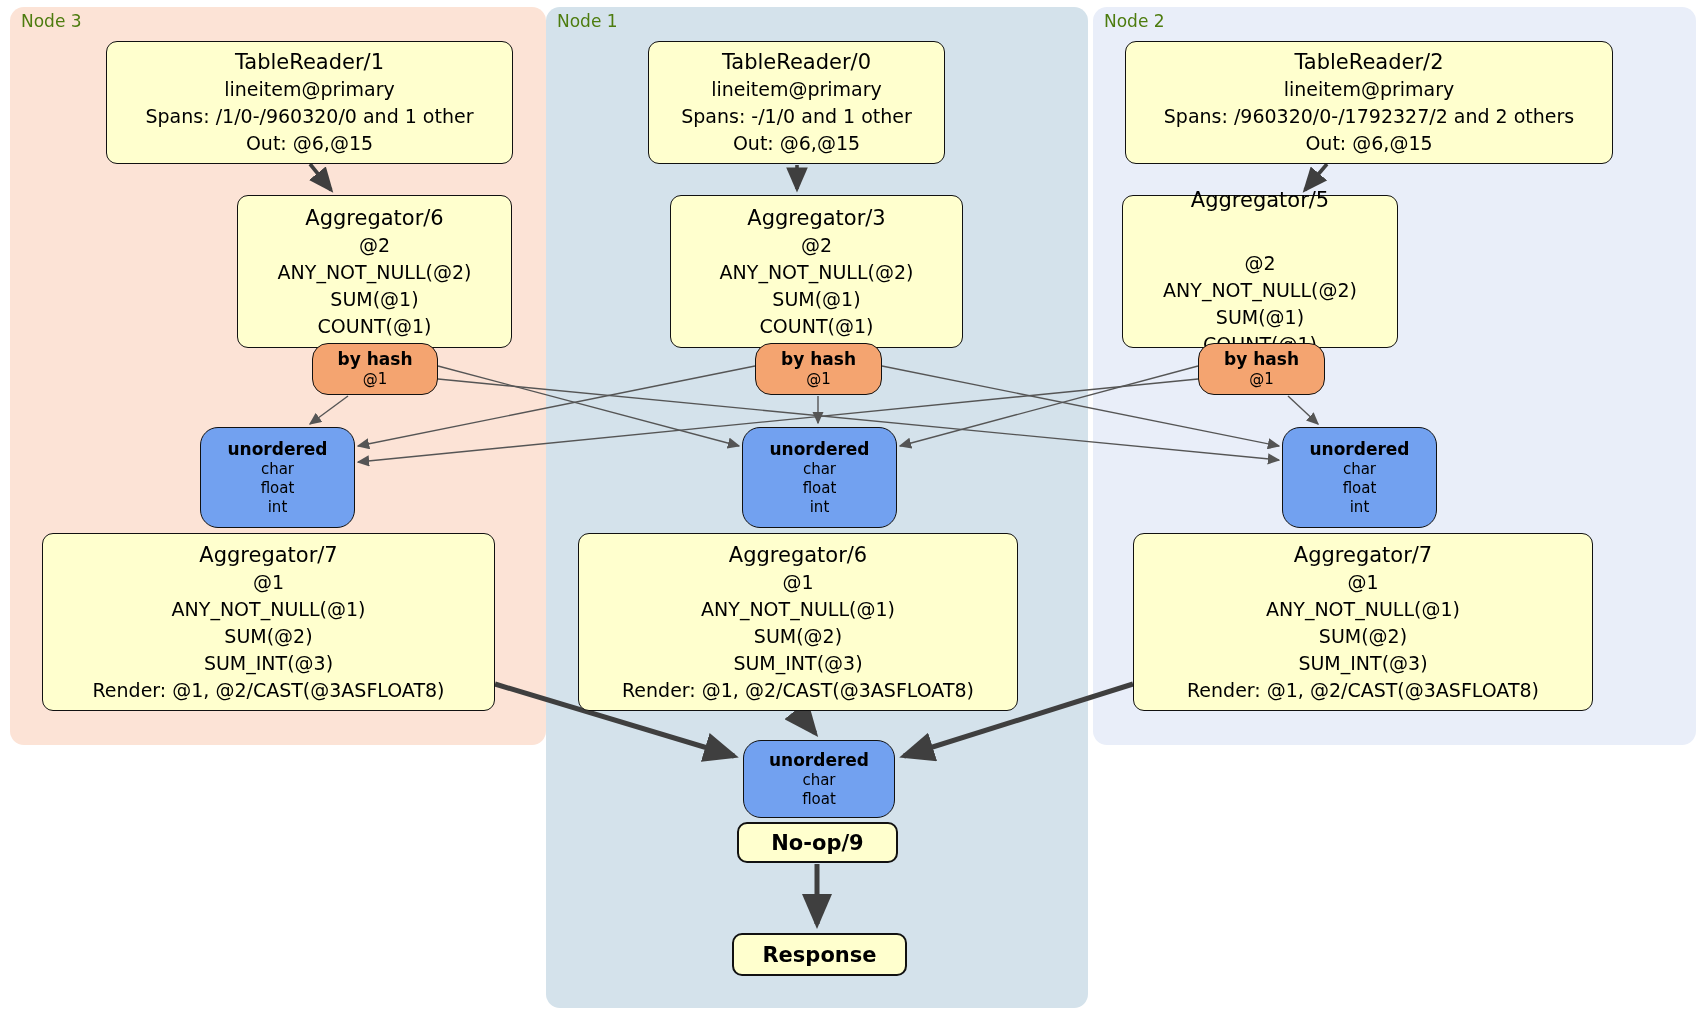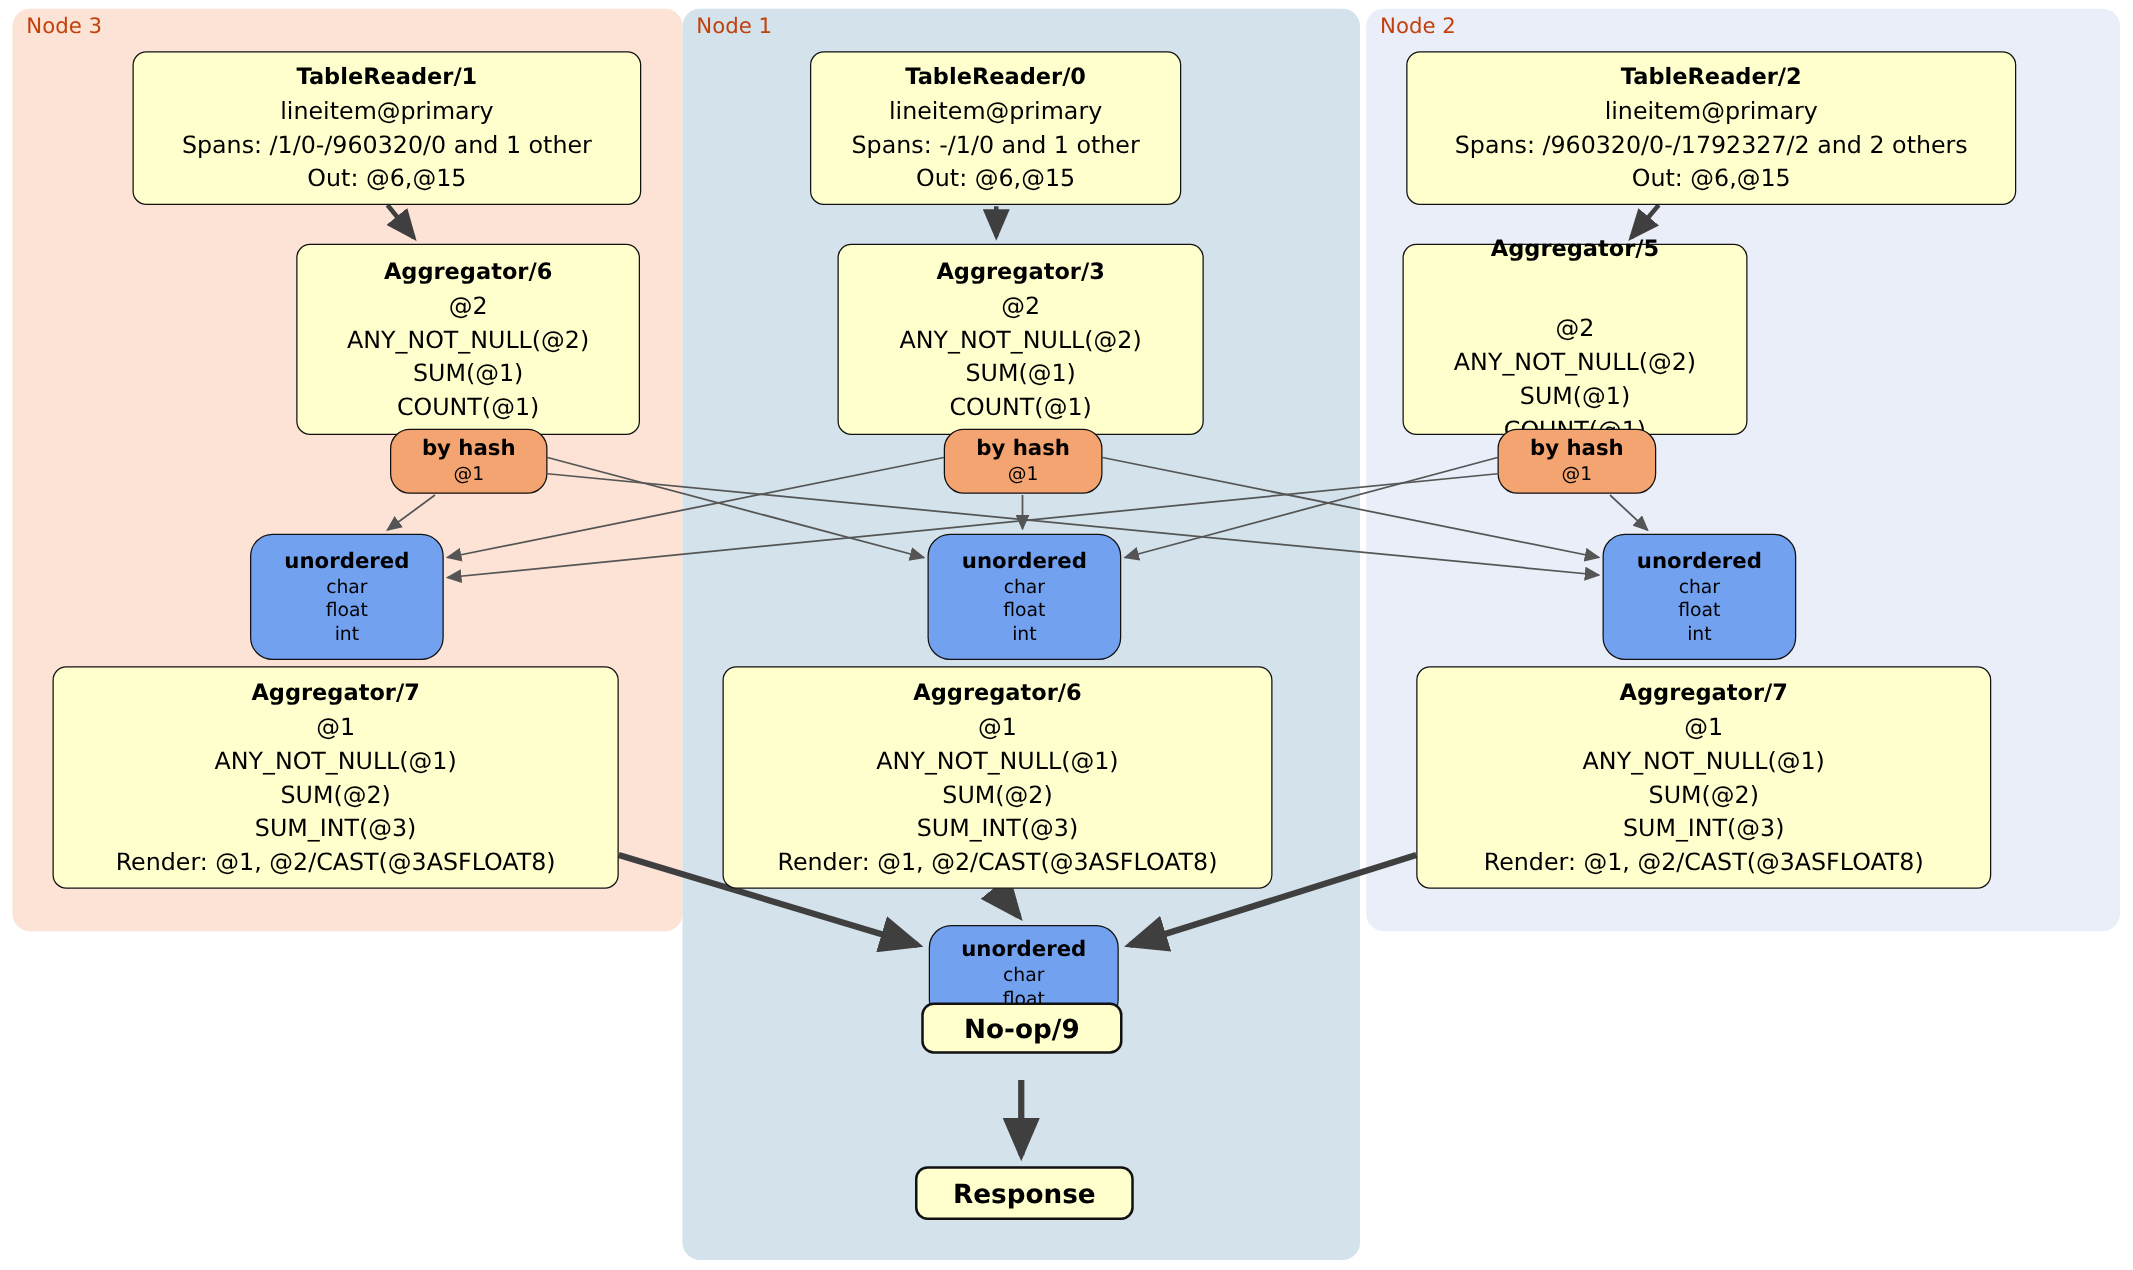--- a/index.html
+++ b/index.html
@@ -2,25 +2,25 @@
 <html><head>
 <meta charset="utf-8">
 <style>
   html,body{margin:0;padding:0;background:#ffffff;}
   #stage{
     position:relative;width:1706px;height:1016px;
     font-family:"DejaVu Sans","Liberation Sans",sans-serif;
     color:#000;overflow:hidden;background:#fff;
   }
   .region{position:absolute;border-radius:14px;}
-  .region-label{position:absolute;left:11px;top:4px;font-size:17px;color:#c2410c;}
+  .region-label{position:absolute;left:11px;top:4px;font-size:17px;color:#4d7c0f;}
   .box{position:absolute;box-sizing:border-box;display:flex;flex-direction:column;
        justify-content:center;align-items:center;text-align:center;}
   .proc{background:#ffffce;border:1.6px solid #111;border-radius:11px;}
-  .proc .title{font-size:18px;font-weight:bold;line-height:28px;}
+  .proc .title{font-size:21px;font-weight:normal;line-height:28px;}
   .proc .body{font-size:19px;line-height:27px;white-space:pre-line;}
   .router{background:#f4a470;border:1.6px solid #111;border-radius:16px;z-index:3;}
   .sync{background:#72a1f0;border:1.6px solid #111;border-radius:18px;z-index:3;}
   .router .title,.sync .title{font-size:17px;font-weight:bold;line-height:21px;}
   .router .body,.sync .body{font-size:15px;line-height:19px;white-space:pre-line;}
   .terminal{background:#ffffce;border:2px solid #111;border-radius:10px;}
   .terminal .title{font-size:21px;font-weight:bold;line-height:28px;}
   #edges{position:absolute;left:0;top:0;z-index:2;pointer-events:none;}
   .box{z-index:3;}
 </style>
@@ -166,20 +166,20 @@
 SUM(@2)
 SUM_INT(@3)
 Render: @1, @2/CAST(@3ASFLOAT8)</div>
   </div>
 
   <div class="box sync" style="left:743px;top:740px;width:152px;height:78px;">
     <div class="title">unordered</div>
     <div class="body">char
 float</div>
   </div>
-  <div class="box terminal" style="left:737px;top:802px;width:161px;height:41px;">
+  <div class="box terminal" style="left:737px;top:822px;width:161px;height:41px;">
     <div class="title">No-op/9</div>
   </div>
   <div class="box terminal" style="left:732px;top:933px;width:175px;height:43px;text-align:center;">
     <div class="title">Response</div>
   </div>
 
 </div>
 
 </body></html>

